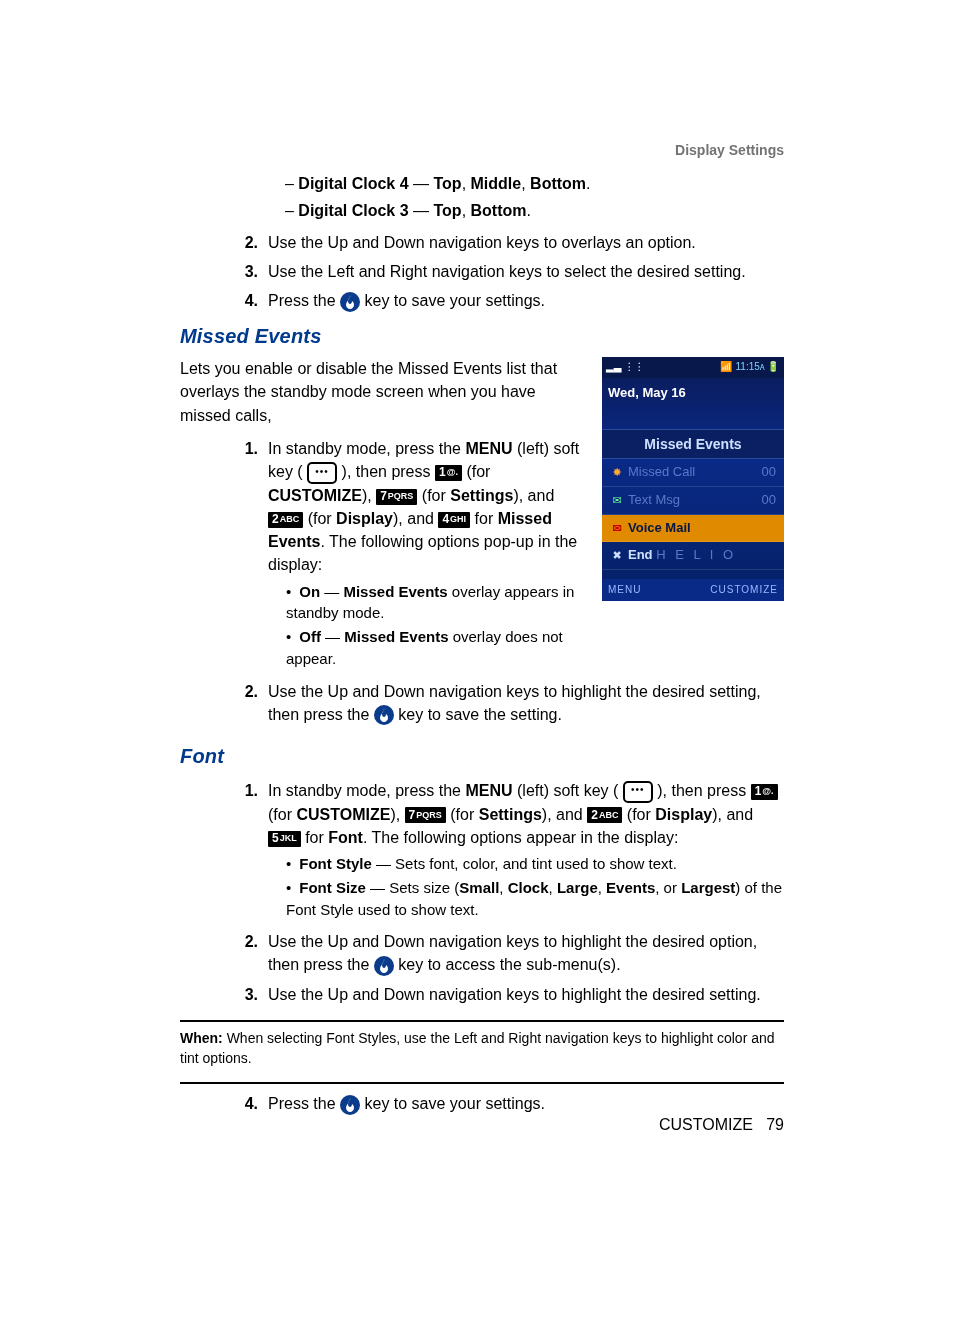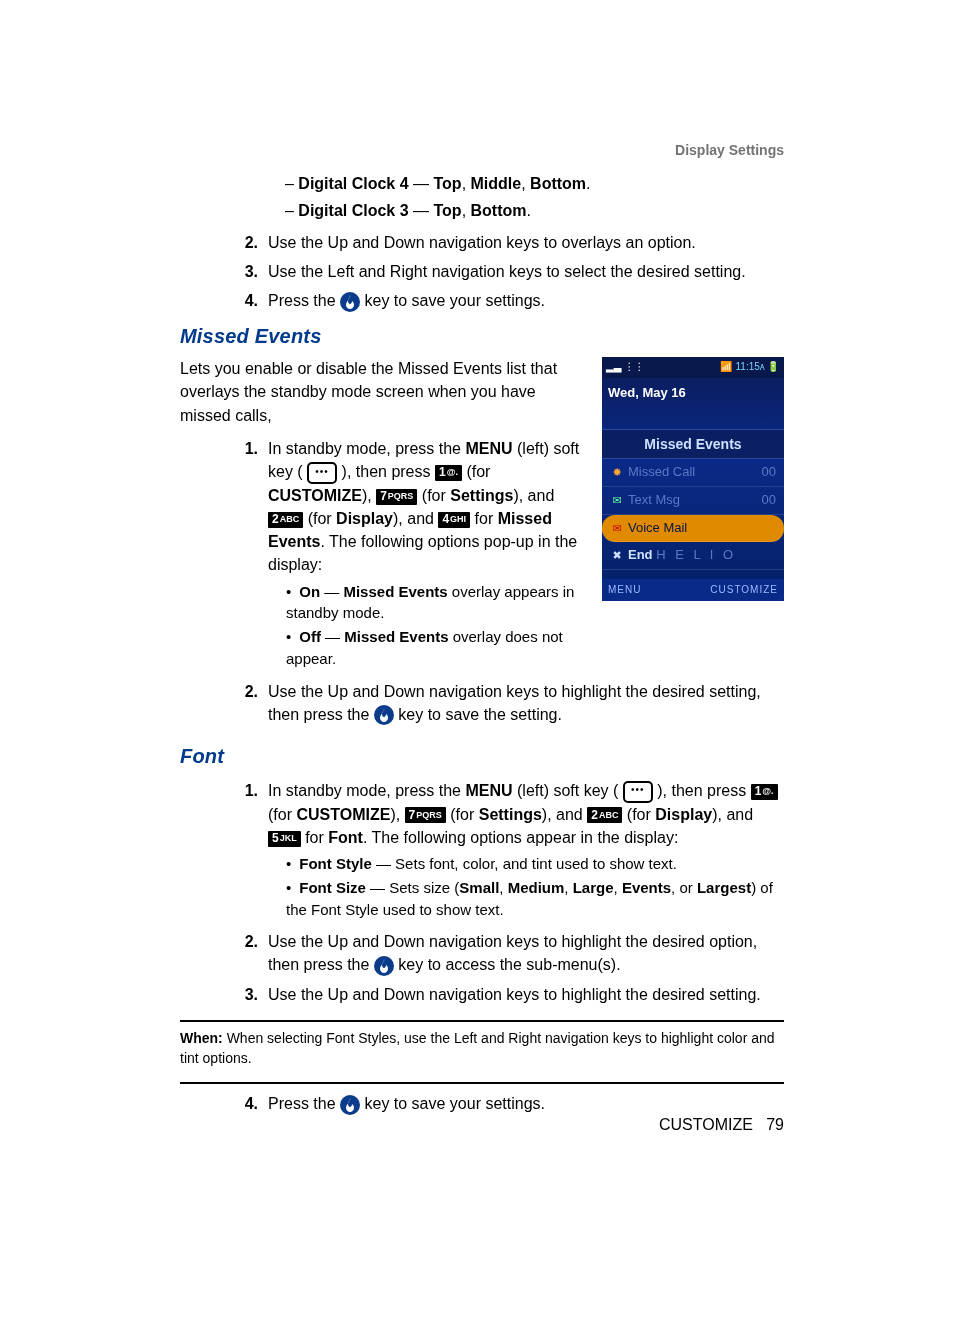--- a/index.html
+++ b/index.html
@@ -149,21 +149,21 @@
     font-size:14px;
   }
   .phone-row {
     display:flex; justify-content:space-between; align-items:center;
     padding:4px 8px;
     border-bottom:1px solid rgba(255,255,255,0.12);
     font-size:13px;
     color:#7fa6ff;
   }
   .phone-row .ic { width:14px; display:inline-block; text-align:center; margin-right:4px; font-size:11px;}
-  .phone-row.sel { background:#e08a00; color:#071646; font-weight:normal;border-radius:13px;}
+  .phone-row.sel { background:#e08a00; color:#071646; font-weight:bold;}
   .phone-row.dim { color:#5a78c8; }
   .phone-softkeys {
     position:absolute; bottom:0; left:0; right:0;
     display:flex; justify-content:space-between;
     font-size:10px; padding:4px 6px;
     background:#0a2a88;
     color:#9bb8ff;
     letter-spacing:1px;
   }
   b { font-weight: bold; }
@@ -313,21 +313,21 @@
           </span>
       <span> (for </span><b>Display</b><span>), and </span>
       <span class="key-num">
             <span class="big">5</span>
             <span>JKL</span>
           </span>
       <span> for </span><b>Font</b><span>. The following options appear in the display:</span>
 
       <ul class="bullets">
         <li><b>Font Style</b><span> — Sets font, color, and tint used to show text.</span></li>
-        <li><b>Font Size</b><span> — Sets size (</span><b>Small</b><span>, </span><b>Medium</b><span>, </span><b>Large</b><span>, </span><b>Events</b><span>, or </span><b>Largest</b><span>) of the Font Style used to show text.</span></li>
+        <li><b>Font Size</b><span> — Sets size (</span><b>Small</b><span>, </span><b>Clock</b><span>, </span><b>Large</b><span>, </span><b>Events</b><span>, or </span><b>Largest</b><span>) of the Font Style used to show text.</span></li>
       </ul>
     </span>
       </li>
 
     <li>
         <span class="num">2.</span>
         <span class="body">
       <span>Use the Up and Down navigation keys to highlight the desired option, then press the </span>
       <span class="key-flame">
             <svg viewBox="0 0 12 14">

